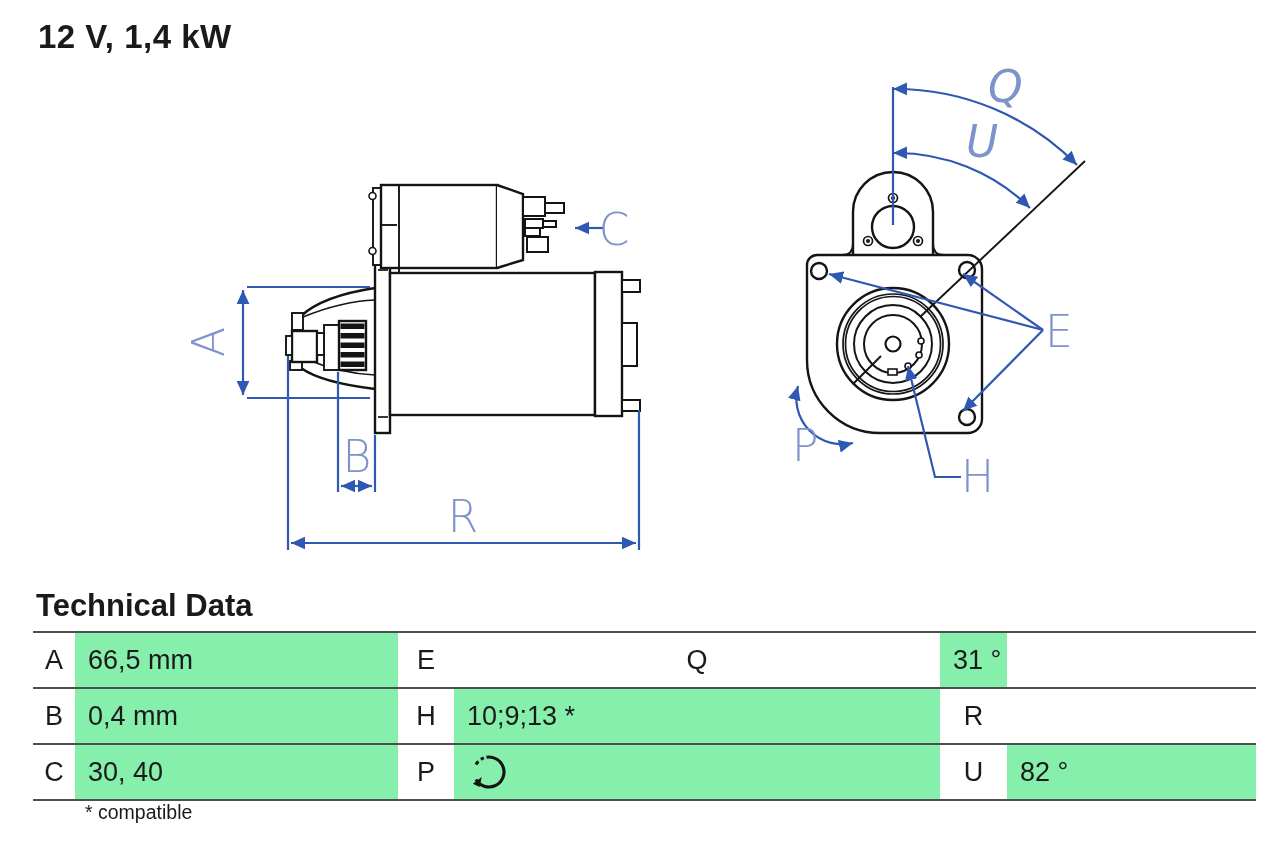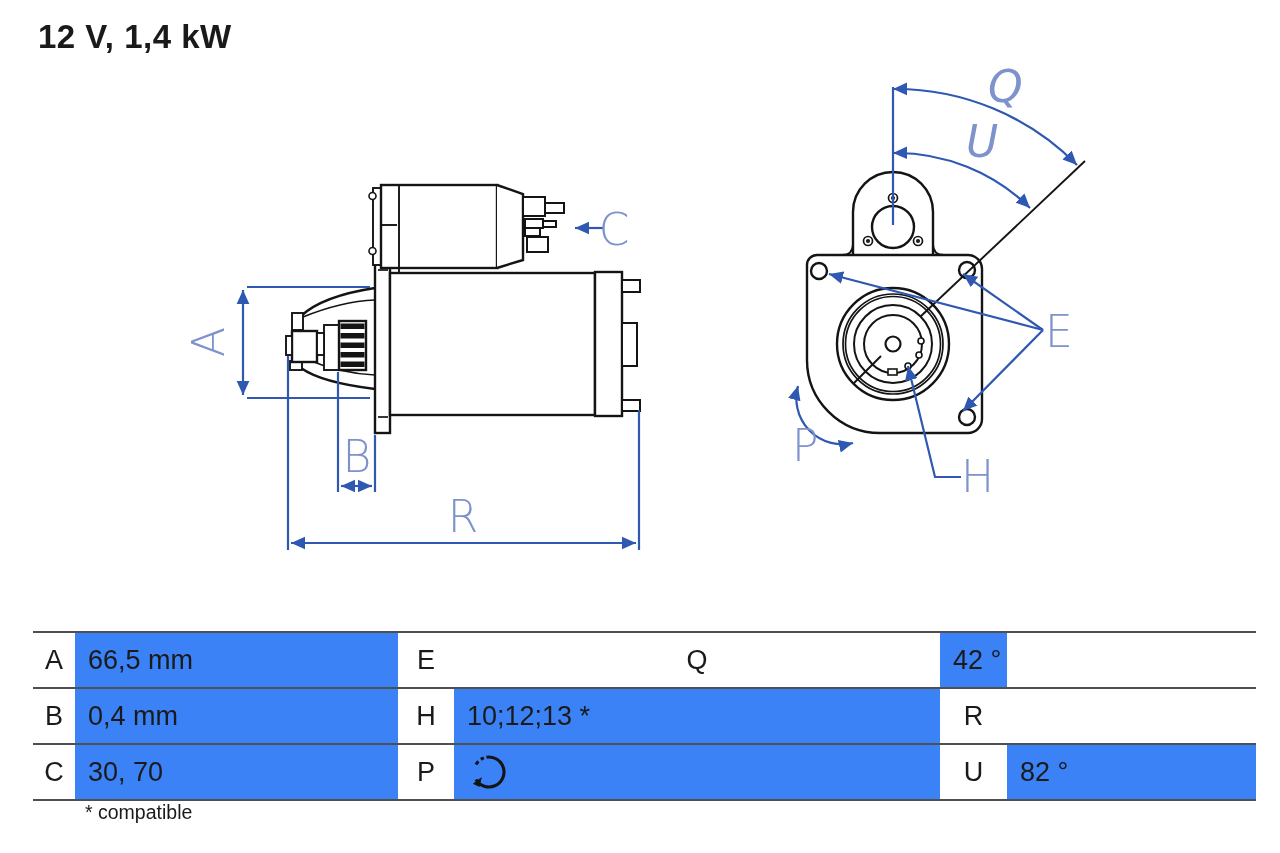--- a/index.html
+++ b/index.html
@@ -6,21 +6,21 @@
   #page{position:relative;width:1280px;height:853px;background:#fff;overflow:hidden;
         font-family:"Liberation Sans",sans-serif;color:#1a1a1a;}
   #title{position:absolute;left:38px;top:18px;font-size:33px;font-weight:bold;letter-spacing:.5px;}
   #heading{position:absolute;left:36px;top:588px;font-size:31px;font-weight:bold;}
   #drawing-svg{position:absolute;left:0;top:0;}
   #tech-table{position:absolute;left:33px;top:631px;width:1223px;
               border-top:2px solid #4f4f4f;font-size:27px;}
   .trow{display:grid;grid-template-columns:42px 323px 56px 486px 67px 249px;
         height:56px;line-height:54px;border-bottom:2px solid #4f4f4f;box-sizing:border-box;}
   .key{text-align:center;background:#fff;}
-  .val{background:#3b82f6;padding-left:13px;white-space:nowrap;overflow:hidden;}
+  .val{background:#86efac;padding-left:13px;white-space:nowrap;overflow:hidden;}
   .val.iconcell{display:flex;align-items:center;}
   #footnote{position:absolute;left:85px;top:801px;font-size:19.5px;}
   svg text{font-family:"DejaVu Sans",sans-serif;}
   .dimlabel{fill:#7e92cb;font-size:44px;font-weight:300;}
   .dimlabel.it{font-style:italic;}
 </style>
 </head>
 <body>
 
 <div id="page">
@@ -160,39 +160,40 @@
       <path d="M 798,386 A 46 46 0 0 0 853,443" marker-start="url(#arr)" marker-end="url(#arr)"></path>
       <path d="M 908,366 L 935,477 L 961,477" marker-start="url(#arr)"></path>
     </g>
     <text class="dimlabel it" x="988" y="102">Q</text>
     <text class="dimlabel it" x="966" y="157">U</text>
     <text class="dimlabel" x="1045" y="347">E</text>
     <text class="dimlabel" x="792" y="461">P</text>
     <text class="dimlabel" x="961" y="492">H</text>
   </svg>
 
+  <div id="heading">Technical Data</div>
 
   <div id="tech-table">
     <div class="trow">
       <div class="key">A</div>
       <div class="val">66,5 mm</div>
       <div class="key">E</div>
       <div class="key">Q</div>
-      <div class="val">42 °</div>
+      <div class="val">31 °</div>
     </div>
     <div class="trow">
       <div class="key">B</div>
       <div class="val">0,4 mm</div>
       <div class="key">H</div>
-      <div class="val">10;12;13 *</div>
+      <div class="val">10;9;13 *</div>
       <div class="key">R</div>
     </div>
     <div class="trow">
       <div class="key">C</div>
-      <div class="val">30, 70</div>
+      <div class="val">30, 40</div>
       <div class="key">P</div>
       <div class="val iconcell">
         <svg width="44" height="40" viewBox="0 0 36 36">
           <g stroke="#141414" stroke-width="2.8" fill="none">
             <path d="M 15.7,4.7 A 13.5 13.5 0 1 1 6.3,24.75"></path>
             <path d="M 6.3,11.25 A 13.5 13.5 0 0 1 8.45,8.45"></path>
             <path d="M 10.65,6.68 A 13.5 13.5 0 0 1 13.4,5.3"></path>
           </g>
           <polygon points="3.5,28.5 11.5,22.5 9.5,31.5" fill="#141414"></polygon>
         </svg>

